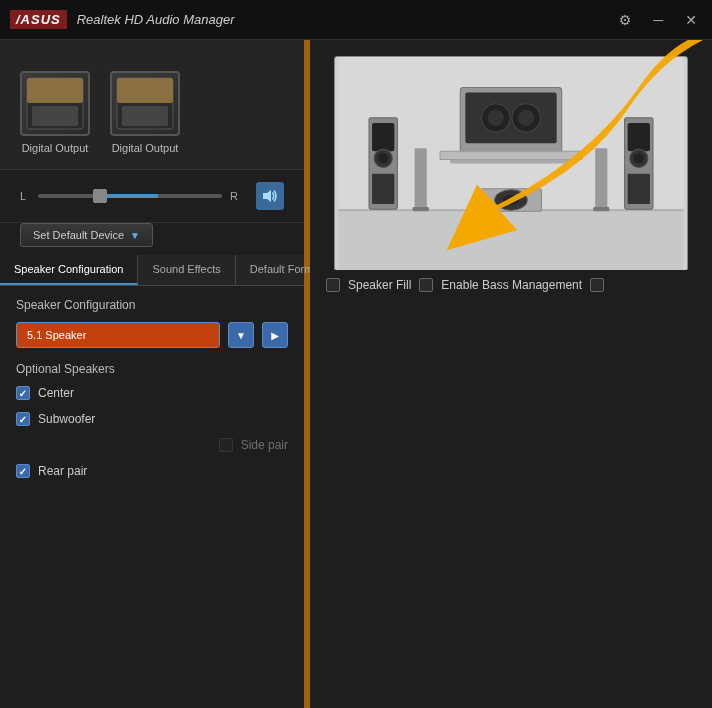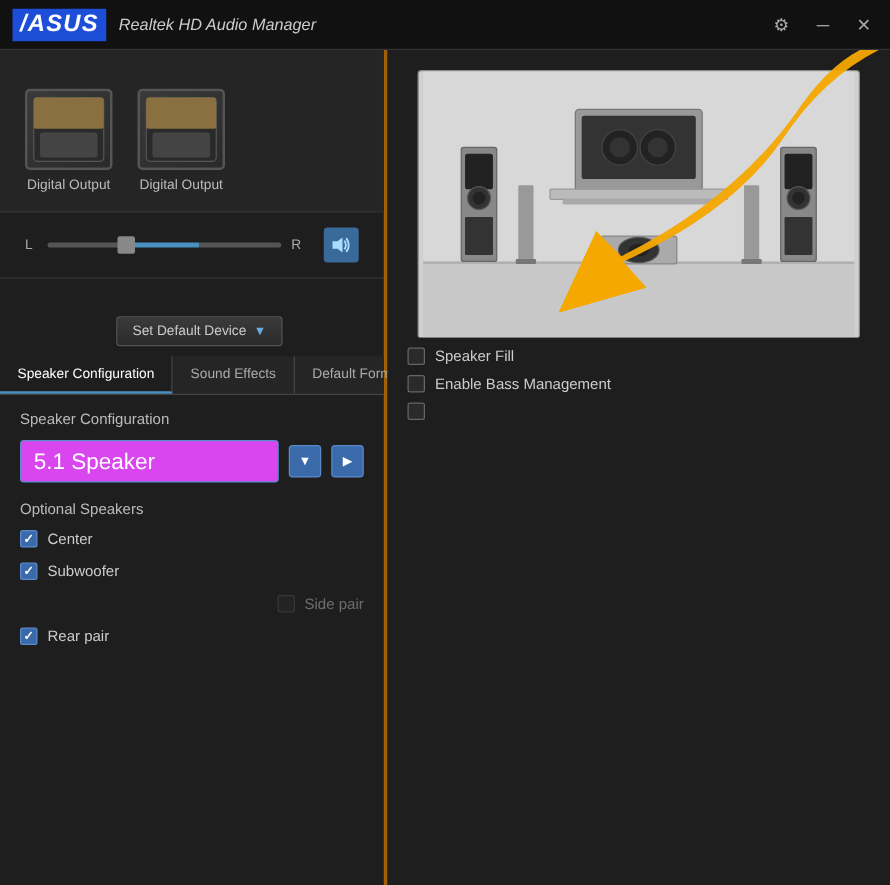--- a/index.html
+++ b/index.html
@@ -18,23 +18,23 @@
       background: #111;
       height: 40px;
       display: flex;
       align-items: center;
       padding: 0 10px;
       border-bottom: 1px solid #333;
     }
     .asus-logo {
       color: #fff;
       font-weight: bold;
-      font-size: 19px;
+      font-size: 13px;
       font-style: italic;
-      background: #1d4ed8;
+      background: #7f1d1d;
       padding: 2px 6px;
       margin-right: 10px;
       letter-spacing: 1px;
     }
     .titlebar-title {
       color: #ccc;
       font-size: 13px;
       flex: 1;
       font-style: italic;
     }
@@ -53,21 +53,21 @@
     
     .main-content {
       display: flex;
       height: calc(708px - 40px);
     }
 
     
     .left-panel {
       width: 310px;
       background: #1e1e1e;
-      border-right: 3px solid #a16207;
+      border-right: 6px solid #a16207;
       display: flex;
       flex-direction: column;
     }
 
     
     .devices-area {
       background: #252525;
       padding: 15px 20px;
       display: flex;
       gap: 20px;
@@ -168,23 +168,22 @@
       display: flex;
       align-items: center;
       justify-content: center;
       margin-left: 8px;
     }
 
     
     .default-device-area {
       display: flex;
       align-items: center;
-      justify-content: center;
+      justify-content: flex-start;
       padding: 0 8px 8px 20px;
-      margin-top: 30px;
     }
     .default-device-btn {
       background: linear-gradient(to bottom, #3a3a3a, #2a2a2a);
       border: 1px solid #555;
       border-radius: 3px;
       color: #ccc;
       font-size: 11px;
       padding: 5px 12px;
       cursor: pointer;
       display: flex;
@@ -227,25 +226,25 @@
       margin-bottom: 10px;
     }
     .speaker-select-row {
       display: flex;
       align-items: center;
       gap: 8px;
       margin-bottom: 14px;
     }
     .speaker-select {
       flex: 1;
-      background: #d946ef;
+      background: #c2410c;
       border: 1px solid #5a8acc;
       border-radius: 3px;
       color: #fff;
-      font-size: 18px;
+      font-size: 11px;
       padding: 6px 10px;
       appearance: none;
       cursor: pointer;
     }
     .select-arrow {
       width: 26px;
       height: 26px;
       background: #3a6aaa;
       border: 1px solid #5a8acc;
       border-radius: 3px;
@@ -331,21 +330,21 @@
       align-items: center;
       justify-content: center;
       overflow: hidden;
       position: relative;
     }
 
     
     .bottom-checkboxes {
       padding: 8px 16px;
       display: flex;
-      flex-direction: column;
+      flex-direction: row;
       gap: 8px;
     }
     .bottom-cb-item {
       display: flex;
       align-items: center;
       gap: 8px;
     }
     .bottom-cb-box {
       width: 14px;
       height: 14px;

